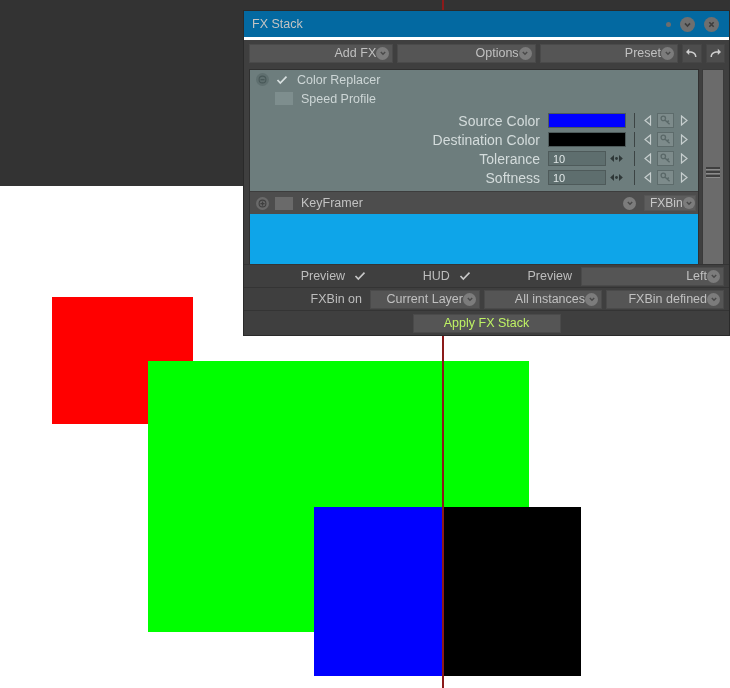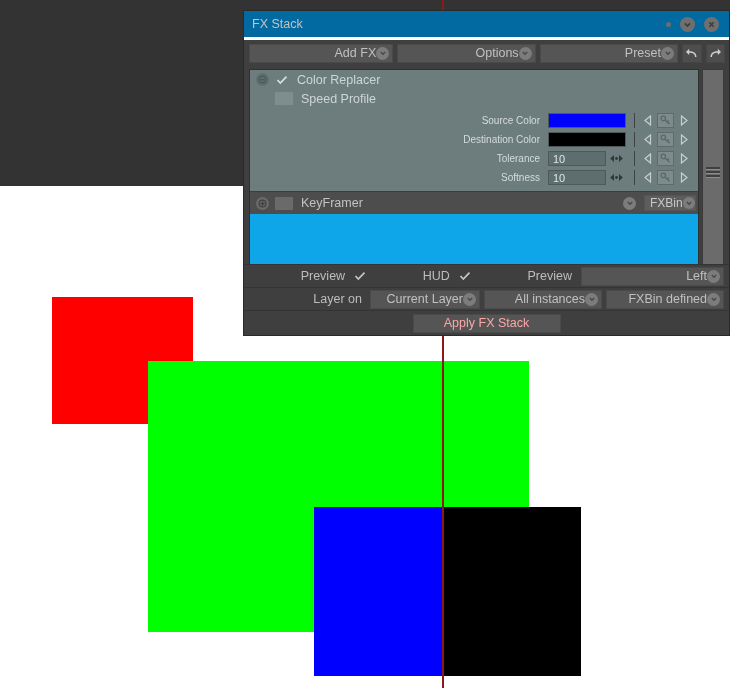--- a/index.html
+++ b/index.html
@@ -60,21 +60,21 @@
 
   .fxbin{position:absolute;right:0;top:0;width:57px;background:#6d7d7d;height:38px;}
   .fxbinbtn{position:absolute;right:2px;top:3px;width:52px;height:16px;background:#68787a;
     border:1px solid #5a6a6a;box-sizing:border-box;display:flex;align-items:center;
     padding:0 2px 0 5px;color:#d2dada;font-size:12px;}
   .fxbinbtn .lbl{flex:1;}
 
   
   .params{background:#6d7d7d;padding:4px 0 5px 0;}
   .prow{display:flex;align-items:center;height:17px;margin-bottom:2px;}
-  .prow .plabel{flex:1;text-align:right;padding-right:8px;color:#d4dcdc;font-size:10px;}
+  .prow .plabel{flex:1;text-align:right;padding-right:8px;color:#d4dcdc;font-size:14px;}
   .swatch{width:78px;height:15px;border:1px solid #4e5a5a;box-sizing:border-box;}
   .numfield{width:58px;height:15px;background:#5e6e6e;border:1px solid #4e5a5a;box-sizing:border-box;
     color:#dfe6e6;font-size:11px;padding-left:4px;line-height:14px;}
   .spin{width:20px;display:flex;align-items:center;justify-content:center;}
   .kfgroup{display:flex;align-items:center;gap:3px;margin-left:8px;padding-left:6px;border-left:1px solid #3c4444;}
   .tri{width:13px;height:14px;display:flex;align-items:center;justify-content:center;}
   .keybtn{width:17px;height:15px;background:#7d8b8b;border:1px solid #5d6b6b;box-sizing:border-box;
     display:flex;align-items:center;justify-content:center;}
   .padright{width:8px;}
 
@@ -95,21 +95,21 @@
     display:flex;flex-direction:column;justify-content:space-between;}
   .grip i{display:block;height:2px;background:#3f3f3f;border-bottom:1px solid #8c8c8c;}
 
   
   .footer{position:absolute;left:0;right:0;bottom:0;}
   .frow{height:22px;display:flex;align-items:center;border-top:1px solid #343434;background:#3f3f3f;}
   .frow .sp{flex:1;}
   .ftext{color:#bdbdbd;font-size:12.5px;}
   .tick{margin-left:9px;margin-right:0;display:inline-flex;align-items:center;}
   .applybtn{height:19px;background:#555555;border:1px solid #4a4a4a;box-sizing:border-box;
-    color:#fca5a5;font-size:12.5px;display:flex;align-items:center;justify-content:center;
+    color:#bef264;font-size:12.5px;display:flex;align-items:center;justify-content:center;
     width:148px;margin:0 auto;}
   .frowc{height:24px;display:flex;align-items:center;justify-content:center;background:#3f3f3f;
     border-top:1px solid #343434;}
 </style>
 </head>
 <body>
 
 <div id="canvas">
   <div class="topband"></div>
 
@@ -386,21 +386,21 @@
         <span class="chev">
           <svg width="8" height="8" viewBox="0 0 8 8">
               <path d="M1.8 3 L4 5.2 L6.2 3" fill="none" stroke="#4a4a4a" stroke-width="1.5"></path>
             </svg>
         </span>
       </span>
     </div>
 
     <div class="frow">
       <span class="sp"></span>
-      <span class="ftext">Layer on</span>
+      <span class="ftext">FXBin on</span>
       <span class="combo" style="width:110px;margin-left:8px;margin-right:4px;">
         <span class="lbl">Current Layer</span>
         <span class="chev">
           <svg width="8" height="8" viewBox="0 0 8 8">
               <path d="M1.8 3 L4 5.2 L6.2 3" fill="none" stroke="#4a4a4a" stroke-width="1.5"></path>
             </svg>
         </span>
       </span>
       <span class="combo" style="width:118px;margin-right:4px;">
         <span class="lbl">All instances</span>

